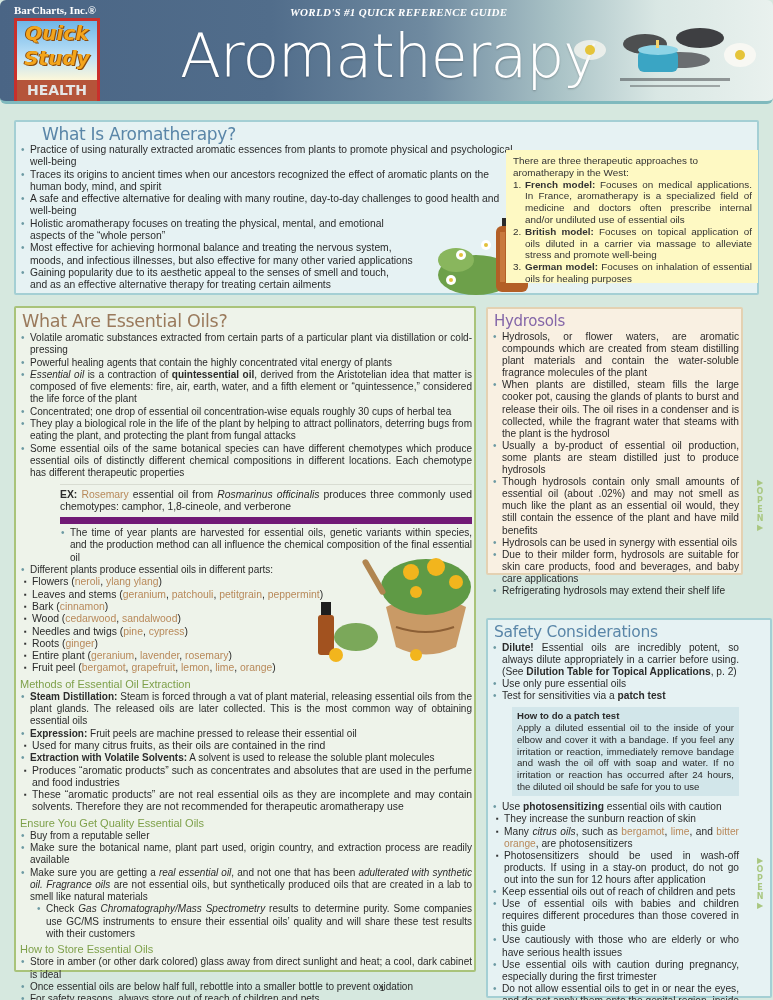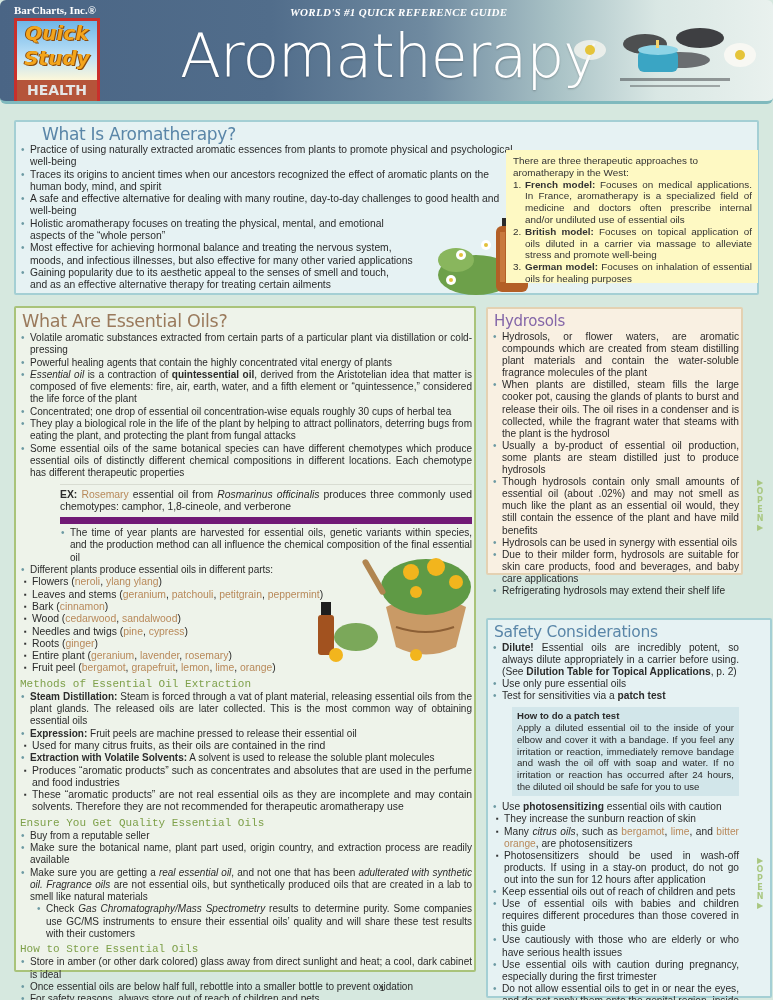--- a/index.html
+++ b/index.html
@@ -97,21 +97,21 @@
     background: #eef3ea; border: 2px solid #a9c37a;
   }
   #box-eo h2 { position: absolute; left: 6px; top: 3px; font-size: 17.5px; color: #9a7a5c; }
   #box-eo .content { position: absolute; left: 4px; top: 24px; width: 452px; }
   #box-eo ul.b > li { text-align: justify; }
   .ex {
     margin: 4px 0 3px 40px; padding-top: 4px; border-top: 1px solid #d8dcd2; border-bottom: 7px solid #701a75;
     padding-bottom: 4px; font-size: 10.4px; line-height: 12.3px; text-align: justify;
   }
   .subnote { margin-left: 40px; }
-  .subh { font-family: Liberation Mono, monospace; font-size: 11px; color: #7ea04a; margin: 3px 0 1px 0; }
+  .subh { font-family: Liberation Sans, sans-serif; font-size: 11px; color: #7ea04a; margin: 3px 0 1px 0; }
   .plants-img { position: absolute; left: 300px; top: 239px; width: 160px; height: 115px; }
   .nest { margin-left: 4px; }
   .nest2 { margin-left: 16px; }
 
   
   #box-hy {
     left: 486px; top: 307px; width: 257px; height: 268px;
     background: #f9f0e2; border: 2px solid #e4d1b2;
   }
   #box-hy h2 { position: absolute; left: 6px; top: 3px; font-size: 15px; color: #8466a8; }

